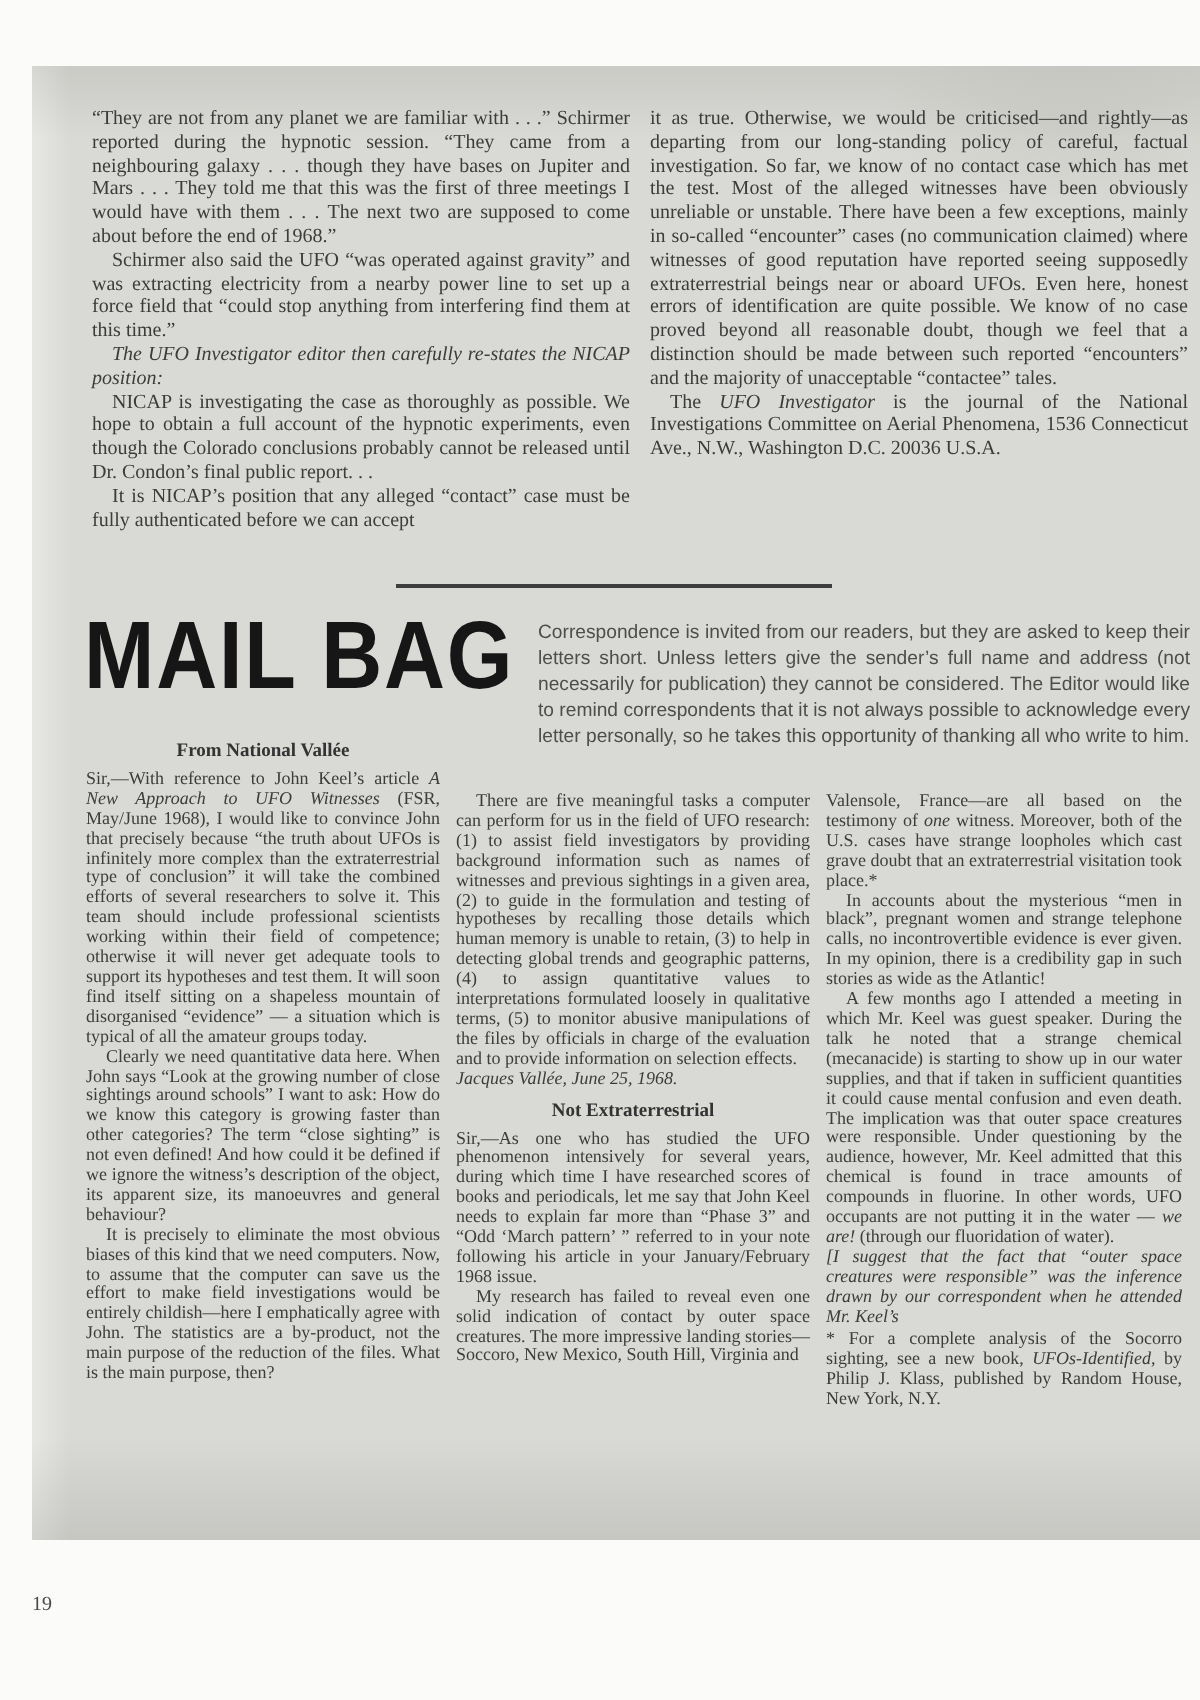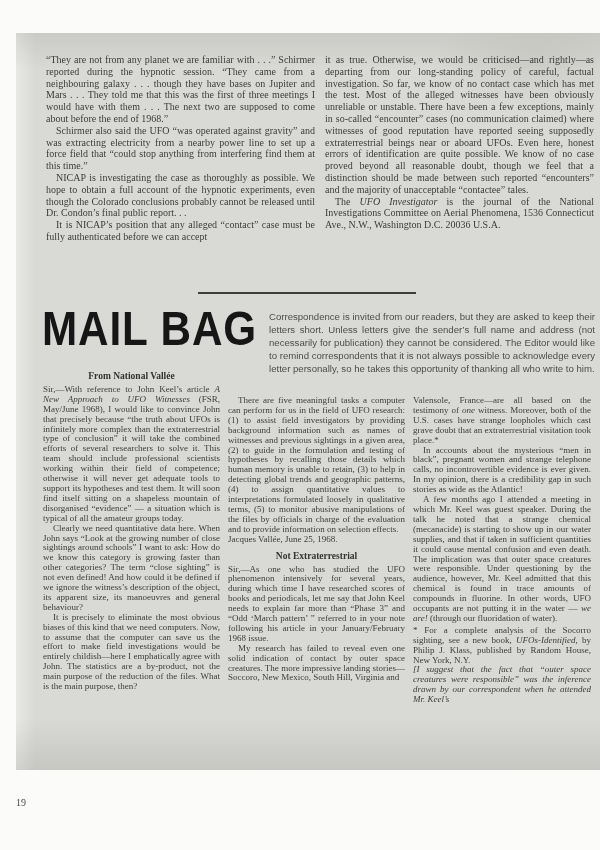--- a/index.html
+++ b/index.html
@@ -53,38 +53,39 @@
     font-size:9px;line-height:9.9px;color:#3c3c3c;text-align:justify;
   }
   .lcol1{left:27px;top:339px;}
   .lcol2{left:212px;top:363px;}
   .lcol3{left:397px;top:363px;width:178px;}
   .letter-head{
     margin:0 0 3px 0;font-size:9.5px;font-weight:bold;color:#333;
     text-align:center;
   }
   .letter-head.mid{margin:7px 0 3px 0;}
-  .sig{margin:0;text-align:left;}
+  .sig{margin:0;text-align:left;font-style:italic;}
   .addr{margin:0;text-align:left;}
   .footnote{margin-top:2px;}
 
   .pageno{
     position:absolute;left:0;top:764px;width:600px;
     font-size:10px;color:#4a4a4a;
   }
 </style>
 </head>
 <body>
 
 <div class="page">
 
   <div class="top-article">
     <div class="tcol">
       <p class="p"><span>“They are not from any planet we are familiar with . . .” Schirmer reported during the hypnotic session. “They came from a neighbouring galaxy . . . though they have bases on Jupiter and Mars . . . They told me that this was the first of three meetings I would have with them . . . The next two are supposed to come about before the end of 1968.”</span></p>
       <p class="p indent"><span>Schirmer also said the UFO “was operated against gravity” and was extracting electricity from a nearby power line to set up a force field that “could stop anything from interfering find them at this time.”</span></p>
+      <p class="p indent"><span class="it">The UFO Investigator editor then carefully re-states the NICAP position:</span></p>
       <p class="p indent"><span>NICAP is investigating the case as thoroughly as possible. We hope to obtain a full account of the hypnotic experiments, even though the Colorado conclusions probably cannot be released until Dr. Condon’s final public report. . .</span></p>
       <p class="p indent"><span>It is NICAP’s position that any alleged “contact” case must be fully authenticated before we can accept</span></p>
     </div>
     <div class="tcol">
       <p class="p"><span>it as true. Otherwise, we would be criticised—and rightly—as departing from our long-standing policy of careful, factual investigation. So far, we know of no contact case which has met the test. Most of the alleged witnesses have been obviously unreliable or unstable. There have been a few exceptions, mainly in so-called “encounter” cases (no communication claimed) where witnesses of good reputation have reported seeing supposedly extraterrestrial beings near or aboard UFOs. Even here, honest errors of identification are quite possible. We know of no case proved beyond all reasonable doubt, though we feel that a distinction should be made between such reported “encounters” and the majority of unacceptable “contactee” tales.</span></p>
       <p class="p indent"><span>The </span><span class="it">UFO Investigator</span><span> is the journal of the National Investigations Committee on Aerial Phenomena, 1536 Connecticut Ave., N.W., Washington D.C. 20036 U.S.A.</span></p>
     </div>
   </div>
 
   <div class="rule"></div>
@@ -105,19 +106,19 @@
     <p class="sig">Jacques Vallée, June 25, 1968.</p>
     <h4 class="letter-head mid">Not Extraterrestrial</h4>
     <p class="p"><span>Sir,—As one who has studied the UFO phenomenon intensively for several years, during which time I have researched scores of books and periodicals, let me say that John Keel needs to explain far more than “Phase 3” and “Odd ‘March pattern’ ” referred to in your note following his article in your January/February 1968 issue.</span></p>
     <p class="p indent"><span>My research has failed to reveal even one solid indication of contact by outer space creatures. The more impressive landing stories—Soccoro, New Mexico, South Hill, Virginia and</span></p>
   </div>
 
   <div class="lcol lcol3">
     <p class="p"><span>Valensole, France—are all based on the testimony of </span><span class="it">one</span><span> witness. Moreover, both of the U.S. cases have strange loopholes which cast grave doubt that an extraterrestrial visitation took place.*</span></p>
     <p class="p indent"><span>In accounts about the mysterious “men in black”, pregnant women and strange telephone calls, no incontrovertible evidence is ever given. In my opinion, there is a credibility gap in such stories as wide as the Atlantic!</span></p>
     <p class="p indent"><span>A few months ago I attended a meeting in which Mr. Keel was guest speaker. During the talk he noted that a strange chemical (mecanacide) is starting to show up in our water supplies, and that if taken in sufficient quantities it could cause mental confusion and even death. The implication was that outer space creatures were responsible. Under questioning by the audience, however, Mr. Keel admitted that this chemical is found in trace amounts of compounds in fluorine. In other words, UFO occupants are not putting it in the water — </span><span class="it">we are!</span><span> (through our fluoridation of water).</span></p>
+    <p class="p"><span class="it">[I suggest that the fact that “outer space creatures were responsible” was the inference drawn by our correspondent when he attended Mr. Keel’s</span></p>
     <p class="p footnote"><span>* For a complete analysis of the Socorro sighting, see a new book, </span><span class="it">UFOs-Identified</span><span>, by Philip J. Klass, published by Random House, New York, N.Y.</span></p>
-    <p class="p"><span class="it">[I suggest that the fact that “outer space creatures were responsible” was the inference drawn by our correspondent when he attended Mr. Keel’s</span></p>
   </div>
 
   <div class="pageno">19</div>
 
 </div>
 
 </body></html>

